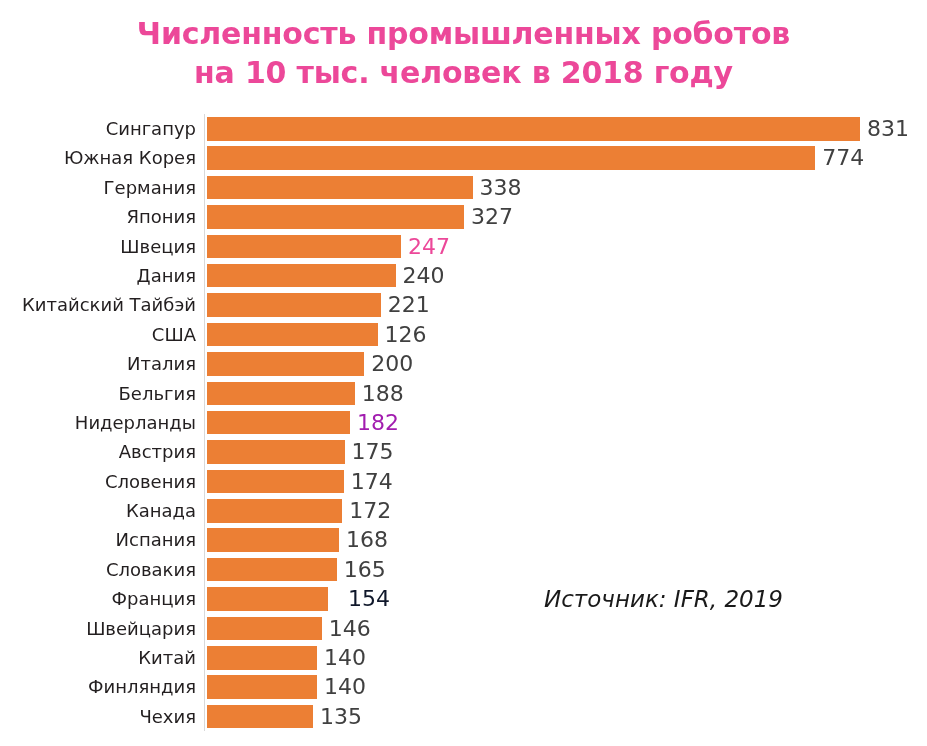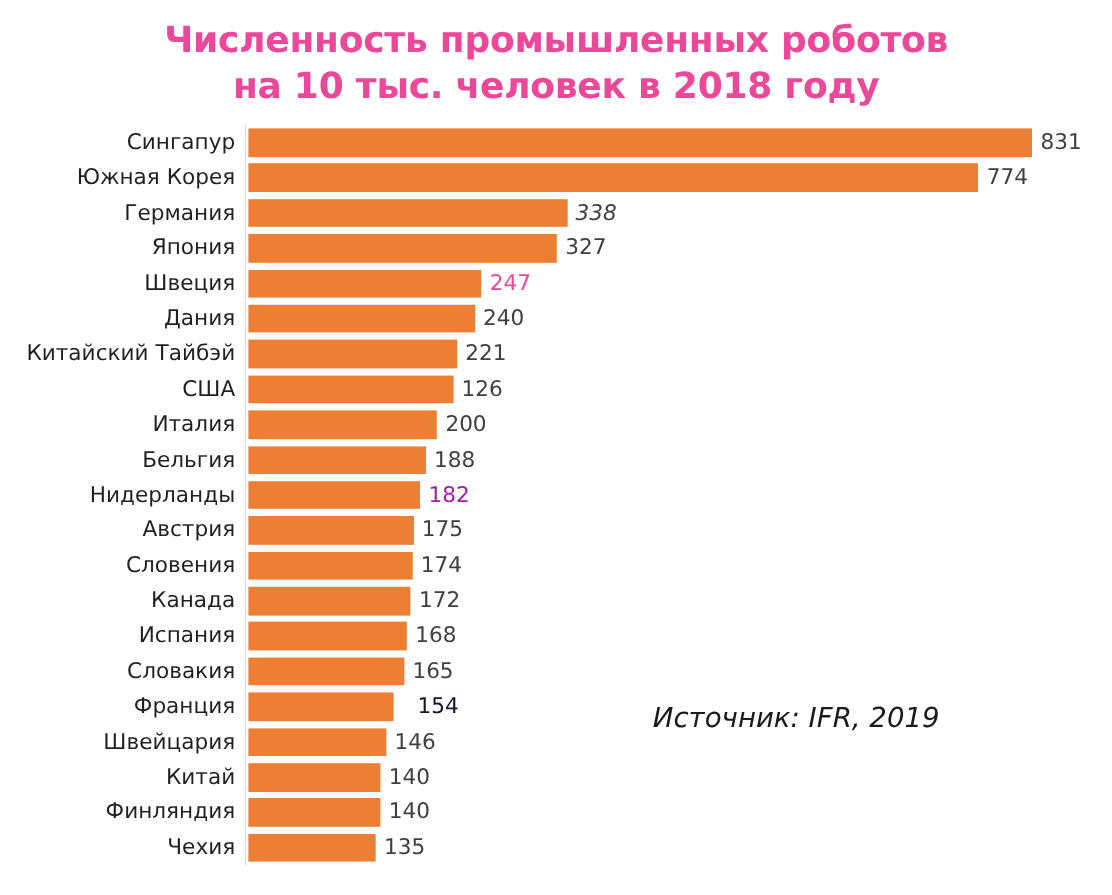--- a/index.html
+++ b/index.html
@@ -37,21 +37,21 @@
   }
   .chart-title .title-line {
     display: block;
     white-space: nowrap;
   }
 
   
   .plot-area {
     position: absolute;
     left: 0;
-    top: 104px;
+    top: 114px;
     width: 775px;
     height: 620px;
   }
 
   
   .axis-line {
     position: absolute;
     left: 204px;
     top: 0;
     width: 1px;
@@ -94,21 +94,21 @@
     white-space: nowrap;
   }
 
   .bar {
     height: 23.5px;
     background: #ec7f34;
     flex: 0 0 auto;
   }
 
   .bar-value {
-    font-size: 18px;
+    font-size: 22px;
     color: #404040;
     margin-left: 7px;
     line-height: 23.5px;
     flex: 0 0 auto;
   }
 
   
   .source-note {
     position: absolute;
     left: 544px;
@@ -143,21 +143,21 @@
           <div class="cat-label">Южная Корея</div>
           <div class="bar-wrap">
             <div class="bar" style="width: 608.209px; background: rgb(236, 127, 52);"></div>
             <div class="bar-value" style="color: rgb(64, 64, 64);">774</div>
           </div>
         </div>
         <div class="bar-row">
           <div class="cat-label">Германия</div>
           <div class="bar-wrap">
             <div class="bar" style="width: 265.6px; background: rgb(236, 127, 52);"></div>
-            <div class="bar-value" style="color: rgb(64, 64, 64); font-style: italic;">338</div>
+            <div class="bar-value" style="color: rgb(64, 64, 64);">338</div>
           </div>
         </div>
         <div class="bar-row">
           <div class="cat-label">Япония</div>
           <div class="bar-wrap">
             <div class="bar" style="width: 256.957px; background: rgb(236, 127, 52);"></div>
             <div class="bar-value" style="color: rgb(64, 64, 64);">327</div>
           </div>
         </div>
         <div class="bar-row">

